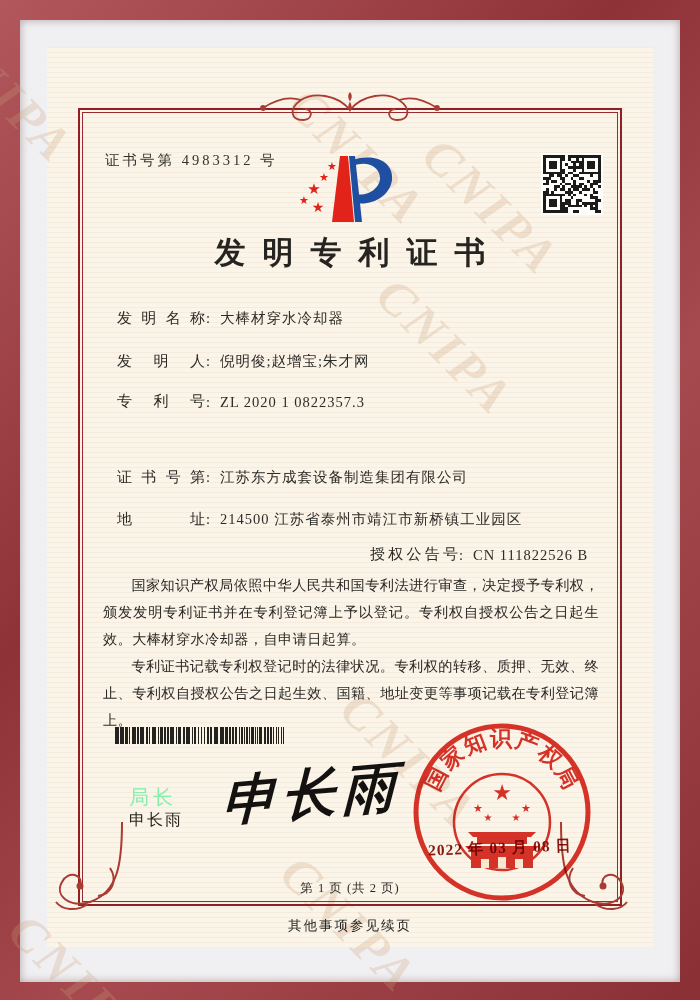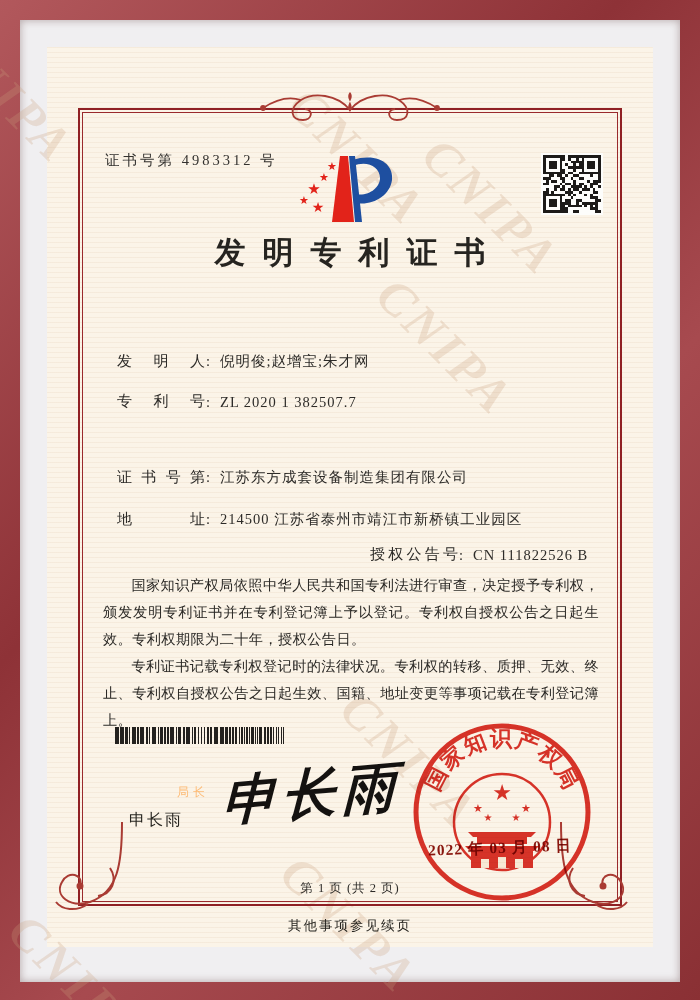--- a/index.html
+++ b/index.html
@@ -37,21 +37,21 @@
   .paras p{margin:0;text-indent:2em;}
   
   .barcode{position:absolute;left:115px;top:727px;width:172px;height:17px;z-index:6;white-space:nowrap;overflow:hidden;font-size:0;}
   .barcode i{display:inline-block;height:100%;background:#24221f;vertical-align:top;}
   .qr{position:absolute;left:541px;top:153px;width:62px;height:62px;z-index:6;display:grid;
       grid-template-columns:repeat(21,1fr);grid-template-rows:repeat(21,1fr);background:#fdfdfb;padding:2px;box-sizing:border-box;}
   .qr i.on{background:#1d1b19;}
   
   .logo{position:absolute;left:296px;top:150px;z-index:6;}
   
-  .officer-title{position:absolute;left:129px;top:784px;font-size:12px;letter-spacing:4px;color:#fdba74;z-index:6;margin-left:48px;}
+  .officer-title{position:absolute;left:129px;top:784px;font-size:20px;letter-spacing:4px;color:#86efac;z-index:6;}
   .officer-name{position:absolute;left:129px;top:810px;font-size:16px;letter-spacing:2px;color:#26241f;z-index:6;}
   .signature{position:absolute;left:222px;top:758px;width:185px;font-size:54px;font-style:italic;font-weight:600;
              color:#141210;z-index:6;transform:rotate(-5deg) skewX(-6deg);letter-spacing:6px;white-space:nowrap;}
   
   .seal{position:absolute;left:405px;top:722px;z-index:7;mix-blend-mode:multiply;opacity:.93;}
   .date-stamp{position:absolute;left:428px;top:838px;z-index:8;font-size:15.5px;font-weight:700;color:#8c170f;
               letter-spacing:1px;transform:rotate(-2deg);mix-blend-mode:multiply;white-space:nowrap;}
   
   .page-info{position:absolute;left:78px;width:544px;top:880px;text-align:center;font-size:12.5px;color:#2d2b28;letter-spacing:1px;z-index:6;}
   .note{position:absolute;left:47px;right:47px;top:917px;text-align:center;font-size:13.5px;color:#26241f;letter-spacing:2px;z-index:6;}
@@ -553,38 +553,41 @@
       <i></i>
       <i></i>
       <i></i>
       <i></i>
       <i class="on"></i>
       <i class="on"></i>
     </div>
 
   <div class="title">发明专利证书</div>
 
+  <div class="row r0">
+    <span class="flabel">发明名称</span><span class="fcolon">:</span><span class="fvalue">大棒材穿水冷却器</span>
+  </div>
   <div class="row r1">
     <span class="flabel">发明人</span><span class="fcolon">:</span><span class="fvalue">倪明俊;赵增宝;朱才网</span>
   </div>
   <div class="row r2">
-    <span class="flabel">专利号</span><span class="fcolon">:</span><span class="fvalue">ZL 2020 1 382507.7</span>
+    <span class="flabel">专利号</span><span class="fcolon">:</span><span class="fvalue">ZL 2020 1 0822357.3</span>
   </div>
   <div class="row r4">
     <span class="flabel">证书号第</span><span class="fcolon">:</span><span class="fvalue">江苏东方成套设备制造集团有限公司</span>
   </div>
   <div class="row r5">
     <span class="flabel">地址</span><span class="fcolon">:</span><span class="fvalue">214500 江苏省泰州市靖江市新桥镇工业园区</span>
   </div>
   <div class="grant2">
     <span class="flabel">授权公告号</span><span class="fcolon">:</span><span class="fvalue">CN 111822526 B</span>
   </div>
 
   <div class="paras">
-    <p>国家知识产权局依照中华人民共和国专利法进行审查，决定授予专利权，颁发发明专利证书并在专利登记簿上予以登记。专利权自授权公告之日起生效。专利权期限为二十年，授权公告日。</p>
+    <p>国家知识产权局依照中华人民共和国专利法进行审查，决定授予专利权，颁发发明专利证书并在专利登记簿上予以登记。专利权自授权公告之日起生效。大棒材穿水冷却器，自申请日起算。</p>
     <p>专利证书记载专利权登记时的法律状况。专利权的转移、质押、无效、终止、专利权自授权公告之日起生效、国籍、地址变更等事项记载在专利登记簿上。</p>
   </div>
 
   <div class="barcode"><i style="width: 4px; margin-right: 1px;"></i><i style="width: 4px; margin-right: 1px;"></i><i style="width: 3px; margin-right: 1px;"></i><i style="width: 1px; margin-right: 2px;"></i><i style="width: 4px; margin-right: 1px;"></i><i style="width: 2px; margin-right: 1px;"></i><i style="width: 4px; margin-right: 2px;"></i><i style="width: 2px; margin-right: 1px;"></i><i style="width: 1px; margin-right: 2px;"></i><i style="width: 4px; margin-right: 2px;"></i><i style="width: 1px; margin-right: 1px;"></i><i style="width: 3px; margin-right: 1px;"></i><i style="width: 2px; margin-right: 1px;"></i><i style="width: 2px; margin-right: 1px;"></i><i style="width: 4px; margin-right: 2px;"></i><i style="width: 1px; margin-right: 1px;"></i><i style="width: 3px; margin-right: 2px;"></i><i style="width: 2px; margin-right: 1px;"></i><i style="width: 4px; margin-right: 2px;"></i><i style="width: 1px; margin-right: 1px;"></i><i style="width: 2px; margin-right: 2px;"></i><i style="width: 1px; margin-right: 2px;"></i><i style="width: 1px; margin-right: 2px;"></i><i style="width: 1px; margin-right: 2px;"></i><i style="width: 2px; margin-right: 1px;"></i><i style="width: 2px; margin-right: 2px;"></i><i style="width: 4px; margin-right: 2px;"></i><i style="width: 4px; margin-right: 1px;"></i><i style="width: 3px; margin-right: 1px;"></i><i style="width: 2px; margin-right: 1px;"></i><i style="width: 2px; margin-right: 1px;"></i><i style="width: 2px; margin-right: 2px;"></i><i style="width: 1px; margin-right: 1px;"></i><i style="width: 2px; margin-right: 1px;"></i><i style="width: 1px; margin-right: 1px;"></i><i style="width: 2px; margin-right: 1px;"></i><i style="width: 1px; margin-right: 1px;"></i><i style="width: 3px; margin-right: 1px;"></i><i style="width: 1px; margin-right: 1px;"></i><i style="width: 1px; margin-right: 1px;"></i><i style="width: 3px; margin-right: 2px;"></i><i style="width: 2px; margin-right: 1px;"></i><i style="width: 2px; margin-right: 1px;"></i><i style="width: 2px; margin-right: 1px;"></i><i style="width: 1px; margin-right: 2px;"></i><i style="width: 1px; margin-right: 1px;"></i><i style="width: 1px; margin-right: 2px;"></i><i style="width: 1px; margin-right: 1px;"></i><i style="width: 1px; margin-right: 1px;"></i></div>
 
   <div class="officer-title">局长</div>
   <div class="officer-name">申长雨</div>
   <div class="signature">申长雨</div>
 
   <svg class="seal" width="194" height="180" viewBox="0 0 194 180">

